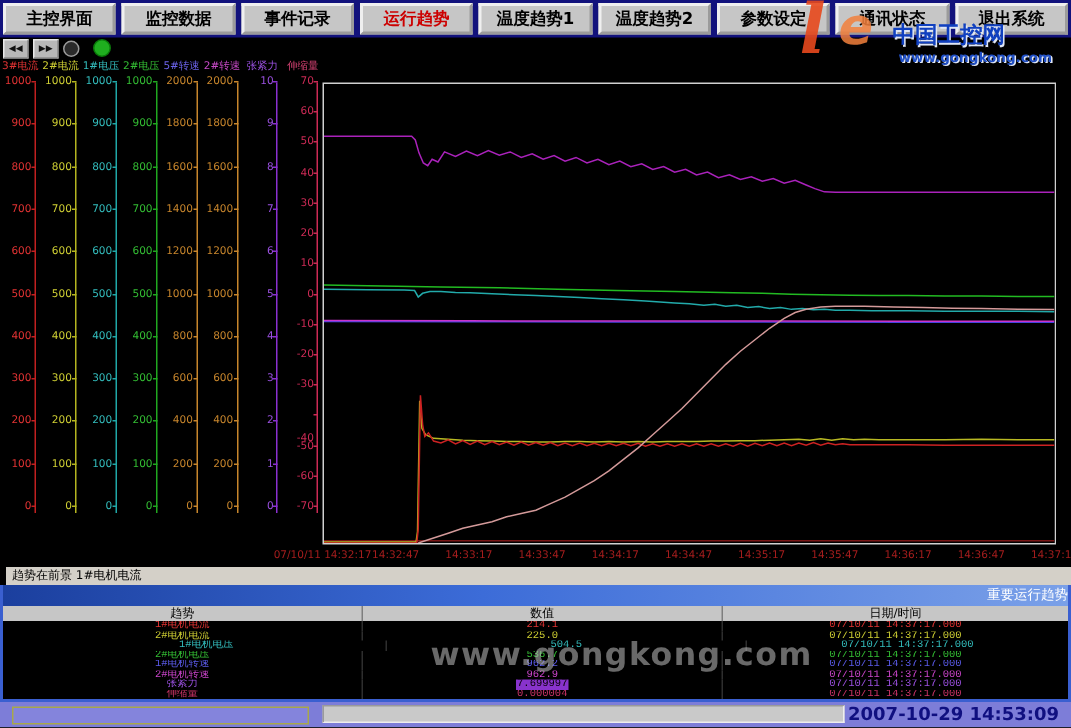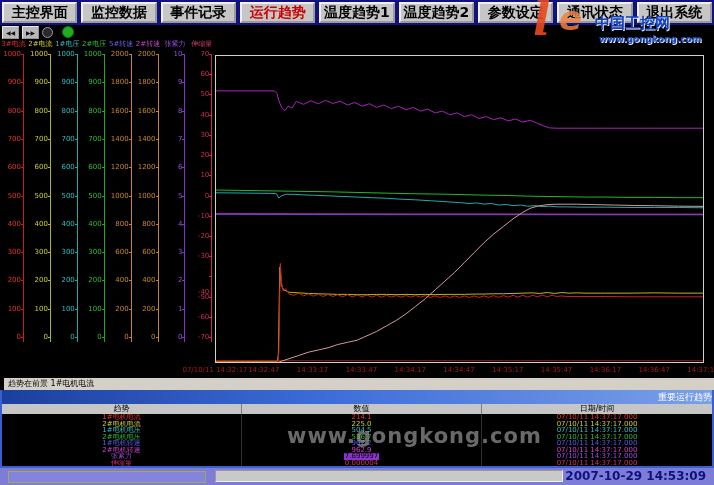--- a/index.html
+++ b/index.html
@@ -2,21 +2,21 @@
 <html><head>
 <meta charset="utf-8">
 <style>
   html,body{margin:0;padding:0;background:#222;}
   #app{position:relative;width:714px;height:485px;background:#000;overflow:hidden;
        font-family:"DejaVu Sans","Liberation Sans",sans-serif;}
   
   .menubar{position:absolute;left:0;top:0;width:714px;height:25px;background:#12127c;
            display:flex;align-items:stretch;padding:1px 0;box-sizing:border-box;}
   .mbtn{flex:1;margin:1px 2px;background:#c6c6c6;border:2px outset #efefef;
-        font-size:14px;font-weight:bold;color:#000;display:flex;align-items:center;
+        font-size:11px;font-weight:bold;color:#000;display:flex;align-items:center;
         justify-content:center;white-space:nowrap;cursor:default;}
   .mbtn.act{color:#cc0000;}
   
   .toolbar{position:absolute;left:2px;top:26px;height:12px;display:flex;gap:3px;align-items:center;}
   .tbtn{width:15px;height:11px;background:#b8b8b8;border:1px outset #e8e8e8;color:#111;
         font-size:6px;display:flex;align-items:center;justify-content:center;}
   .stopwatch{width:9px;height:9px;border-radius:50%;background:#2a2a2a;border:1px solid #9a9a9a;}
   .led{width:10px;height:10px;border-radius:50%;background:#1fae1f;border:1px solid #0a7a0a;margin-left:6px;}
   
   .wm-top{position:absolute;left:533px;top:0;width:181px;height:52px;pointer-events:none;}
@@ -45,21 +45,21 @@
   
   .legendwin{position:absolute;left:0;top:390px;width:714px;height:78px;box-sizing:border-box;
              border-left:2px solid #3a5fd0;border-right:2px solid #3a5fd0;border-bottom:2px solid #3a5fd0;
              background:#000;}
   .titlebar{height:14px;background:linear-gradient(90deg,#1b3f9e,#3c6cd8 45%,#7aa0e8);
             color:#fff;font-size:9px;line-height:14px;padding-left:4px;text-align:right;}
   .thead{height:10px;display:flex;background:#c6c6c6;}
   .thead div{font-size:8px;line-height:10px;color:#000;text-align:center;border-right:1px solid #7e7e7e;
              box-sizing:border-box;}
   .c1{width:240px;} .c2{width:240px;} .c3{flex:1;border-right:none !important;}
-  .tbody{position:relative;height:52px;overflow:hidden;}
+  .tbody{position:relative;height:52px;overflow:hidden;font-family:Liberation Mono, monospace;}
   .trow{height:6.5px;display:flex;}
   .trow div{font-size:7px;line-height:6.5px;text-align:center;overflow:hidden;white-space:nowrap;
             border-right:1px solid #2e2e2e;box-sizing:border-box;}
   .hl{background:#8833cc;color:#0a000a;padding:0 1px;}
   .wm-table{position:absolute;left:287px;top:424px;font-size:21px;font-weight:bold;color:#c0c0c0;
             opacity:.55;pointer-events:none;letter-spacing:1px;}
   
   .statusbar{position:absolute;left:0;top:468px;width:714px;height:17px;background:#7d7dd8;}
   .sb-p1{position:absolute;left:8px;top:3px;width:196px;height:10px;background:#8484dc;
          border:1px solid #a8a84a;}
@@ -359,21 +359,21 @@
           <div class="c1" style="color: rgb(226, 51, 51);">1#电机电流</div>
           <div class="c2" style="color: rgb(226, 51, 51);">214.1</div>
           <div class="c3" style="color: rgb(226, 51, 51);">07/10/11 14:37:17.000</div>
         </div>
         <div class="trow">
           <div class="c1" style="color: rgb(207, 207, 51);">2#电机电流</div>
           <div class="c2" style="color: rgb(207, 207, 51);">225.0</div>
           <div class="c3" style="color: rgb(207, 207, 51);">07/10/11 14:37:17.000</div>
         </div>
         <div class="trow">
-          <div class="c1" style="color: rgb(51, 189, 189);">1#电机电压</div>
+          <div class="c1" style="color: rgb(51, 189, 189); margin-left: 16px;">1#电机电压</div>
           <div class="c2" style="color: rgb(51, 189, 189);">504.5</div>
           <div class="c3" style="color: rgb(51, 189, 189);">07/10/11 14:37:17.000</div>
         </div>
         <div class="trow">
           <div class="c1" style="color: rgb(51, 189, 51);">2#电机电压</div>
           <div class="c2" style="color: rgb(51, 189, 51);">536.7</div>
           <div class="c3" style="color: rgb(51, 189, 51);">07/10/11 14:37:17.000</div>
         </div>
         <div class="trow">
           <div class="c1" style="color: rgb(90, 90, 232);">1#电机转速</div>

